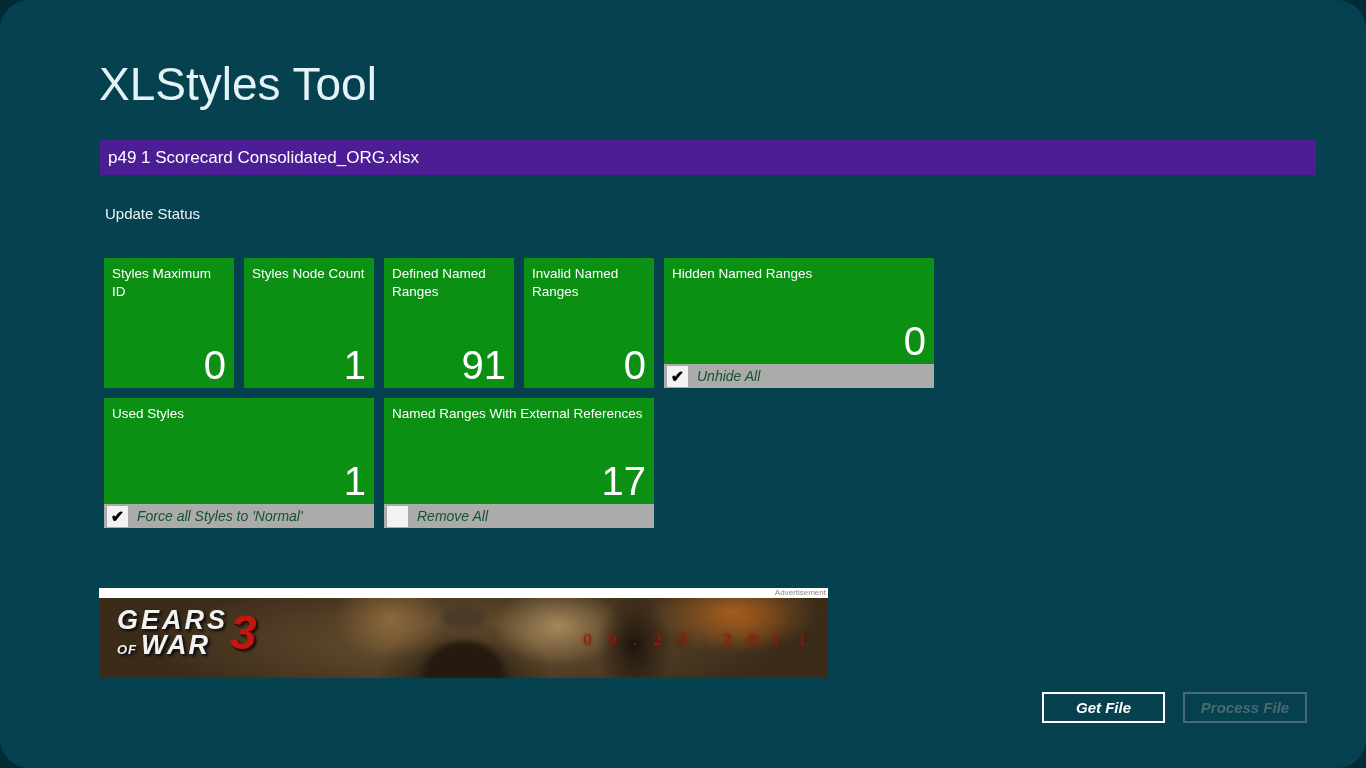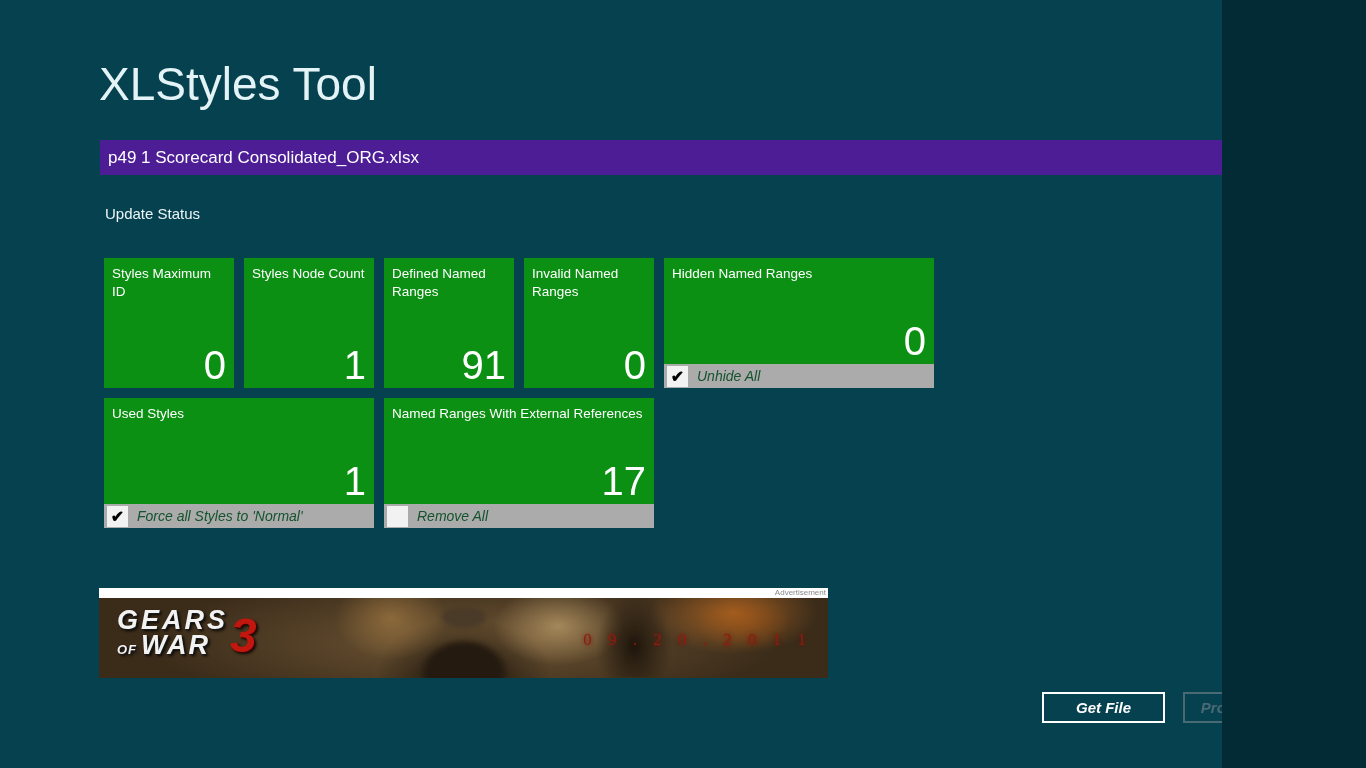--- a/index.html
+++ b/index.html
@@ -1,19 +1,20 @@
 <!DOCTYPE html>
 <html><head>
 <meta charset="utf-8">
 <style>
   html,body{margin:0;padding:0;background:#032B35;}
   .app{
-    position:relative;width:1222px;height:768px;overflow:hidden;
+    position:relative;width:1366px;height:768px;overflow:hidden;
     background:#05414F;color:#fff;
     font-family:"Liberation Sans",sans-serif;
+    border-radius:29px;
   }
   .page-title{
     position:absolute;left:99px;top:57px;
     font-size:46px;font-weight:400;color:#E4F3F6;letter-spacing:0;
   }
   .file-bar{
     position:absolute;left:100px;top:140px;width:1216px;height:35px;
     background:#4c1d95;box-sizing:border-box;
     display:flex;align-items:center;padding-left:8px;
     font-size:17px;color:#FFFFFF;
@@ -77,21 +78,21 @@
   }
   .ad-body::after{
     content:"";position:absolute;right:40px;top:0;width:220px;height:80px;
     background:
       radial-gradient(ellipse 50px 70px at 30% 60%, rgba(20,14,8,.85), transparent 75%),
       radial-gradient(ellipse 70px 40px at 80% 30%, rgba(180,90,20,.35), transparent 70%);
     filter:blur(1px);
   }
   .gow-logo{
     position:absolute;left:18px;top:10px;z-index:2;
-    display:flex;align-items:flex-end;
+    display:flex;align-items:center;
     font-weight:bold;font-style:italic;
     text-shadow:1px 1px 0 #1a1a1a,2px 2px 3px rgba(0,0,0,.9);
   }
   .gow-lines{display:flex;flex-direction:column;line-height:.92;}
   .gow-line1{font-size:27px;letter-spacing:3px;color:#F2F2F2;}
   .gow-line2{font-size:27px;letter-spacing:2px;color:#F2F2F2;display:flex;align-items:baseline;}
   .gow-of{font-size:13px;margin-right:4px;letter-spacing:1px;}
   .gow-number{
     font-size:48px;color:#C1170F;margin-left:2px;line-height:.9;
     text-shadow:1px 1px 0 #400500,2px 2px 3px rgba(0,0,0,.9);

